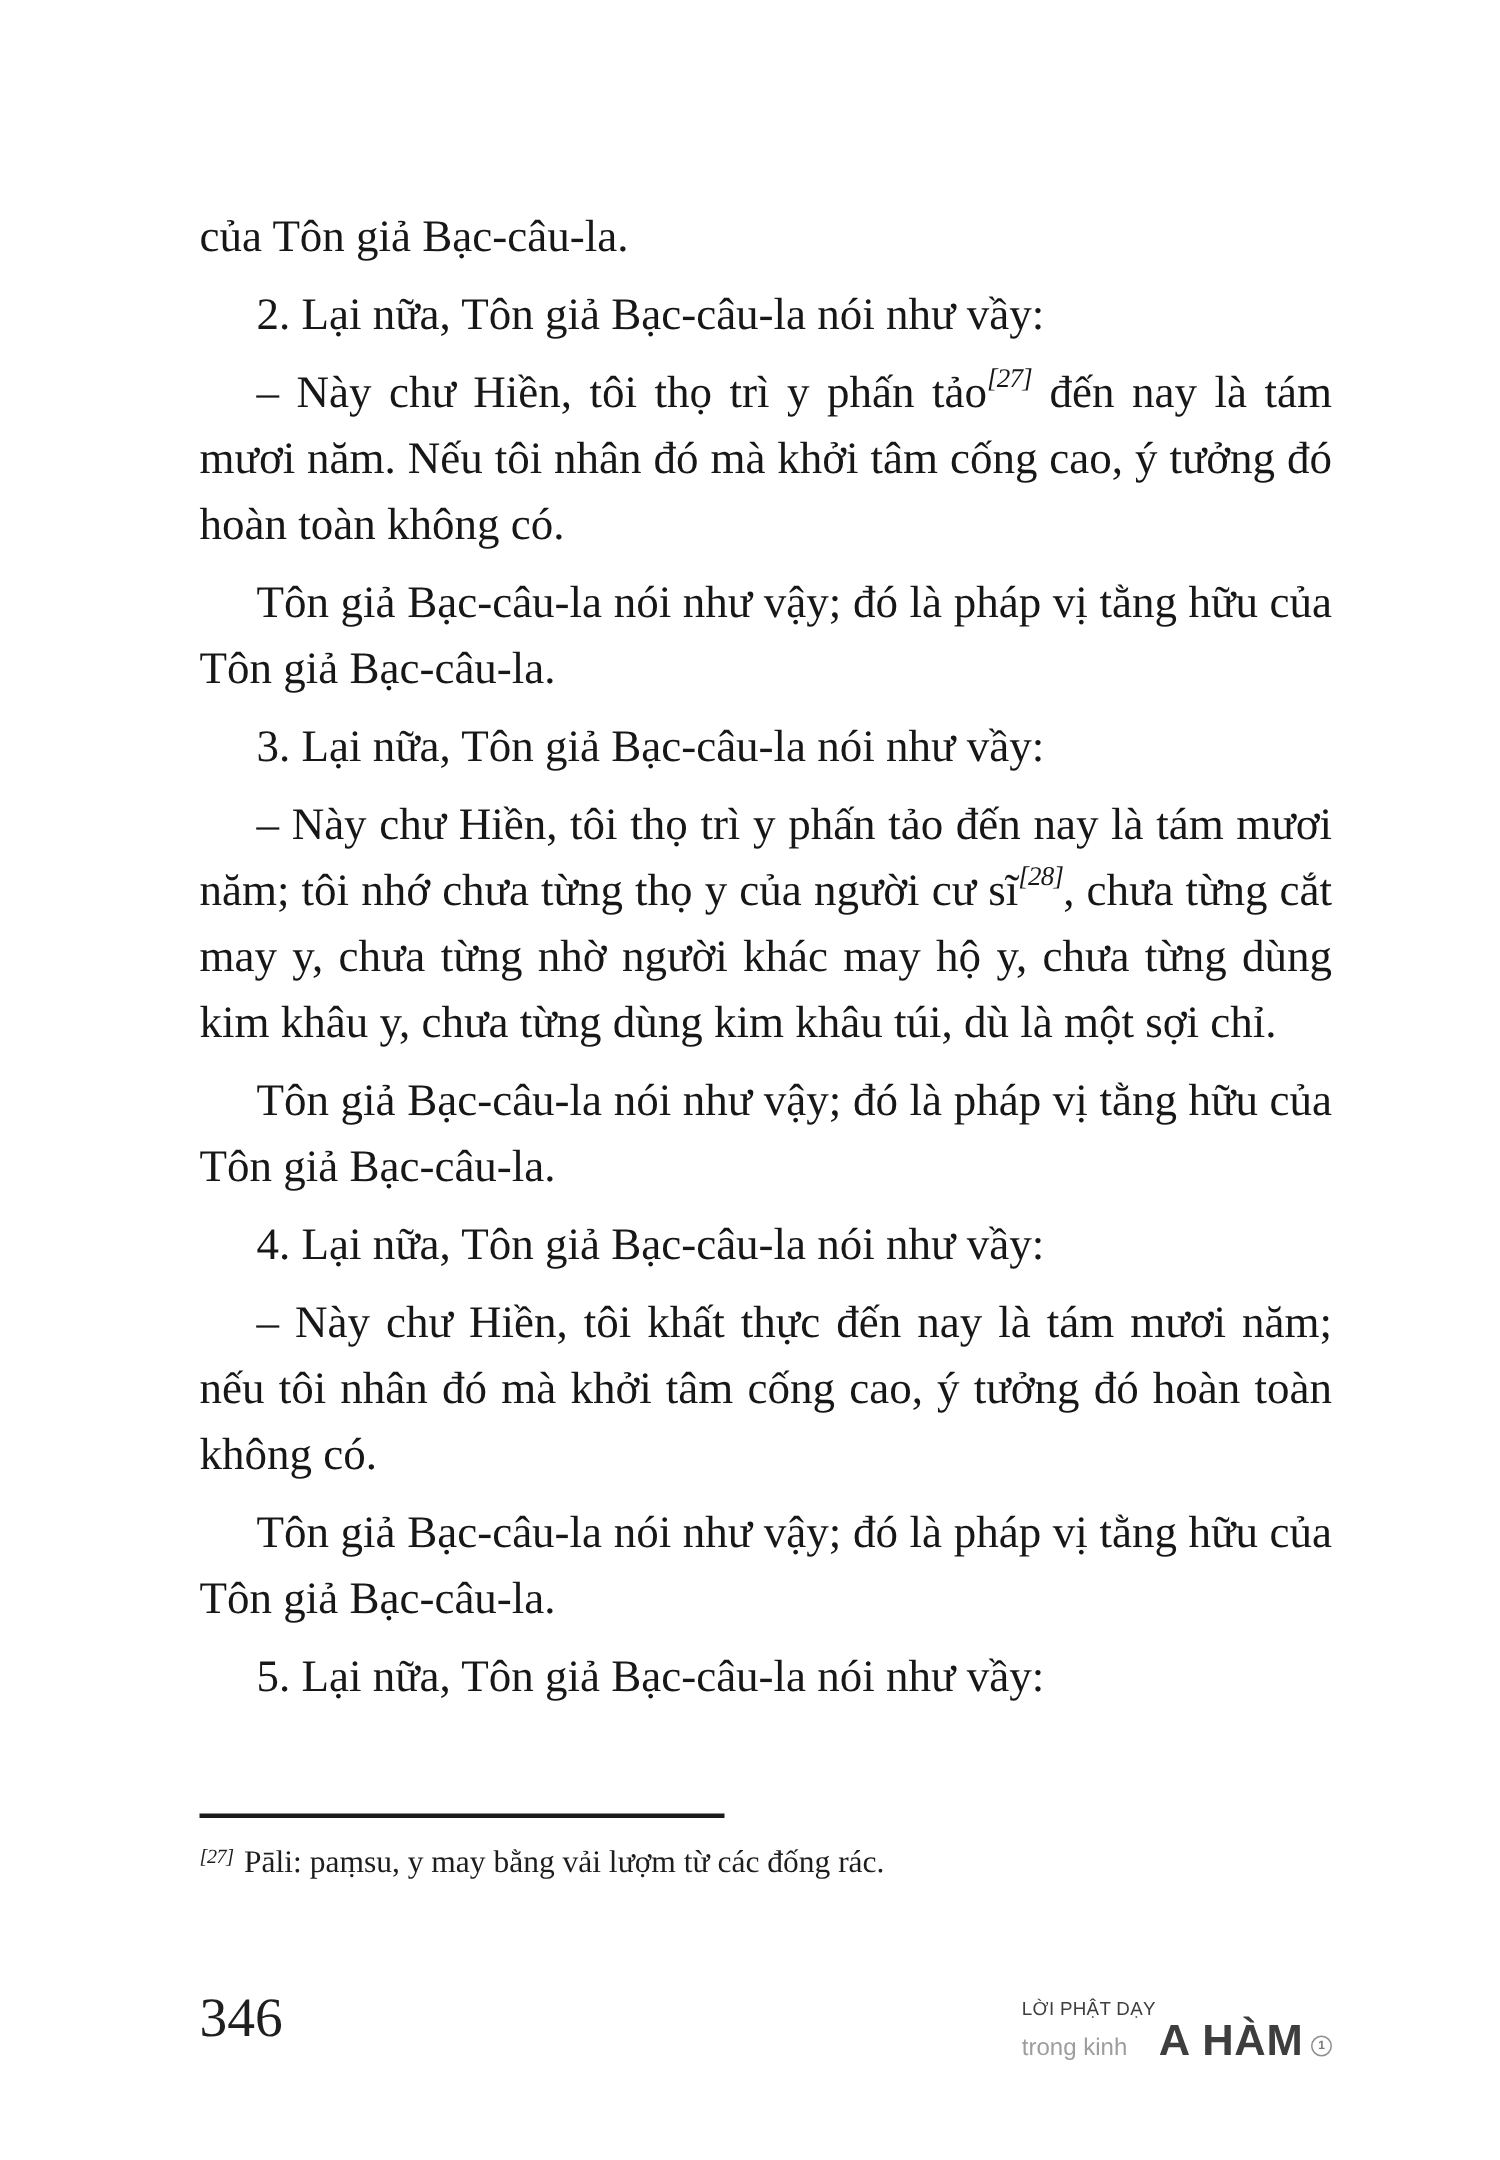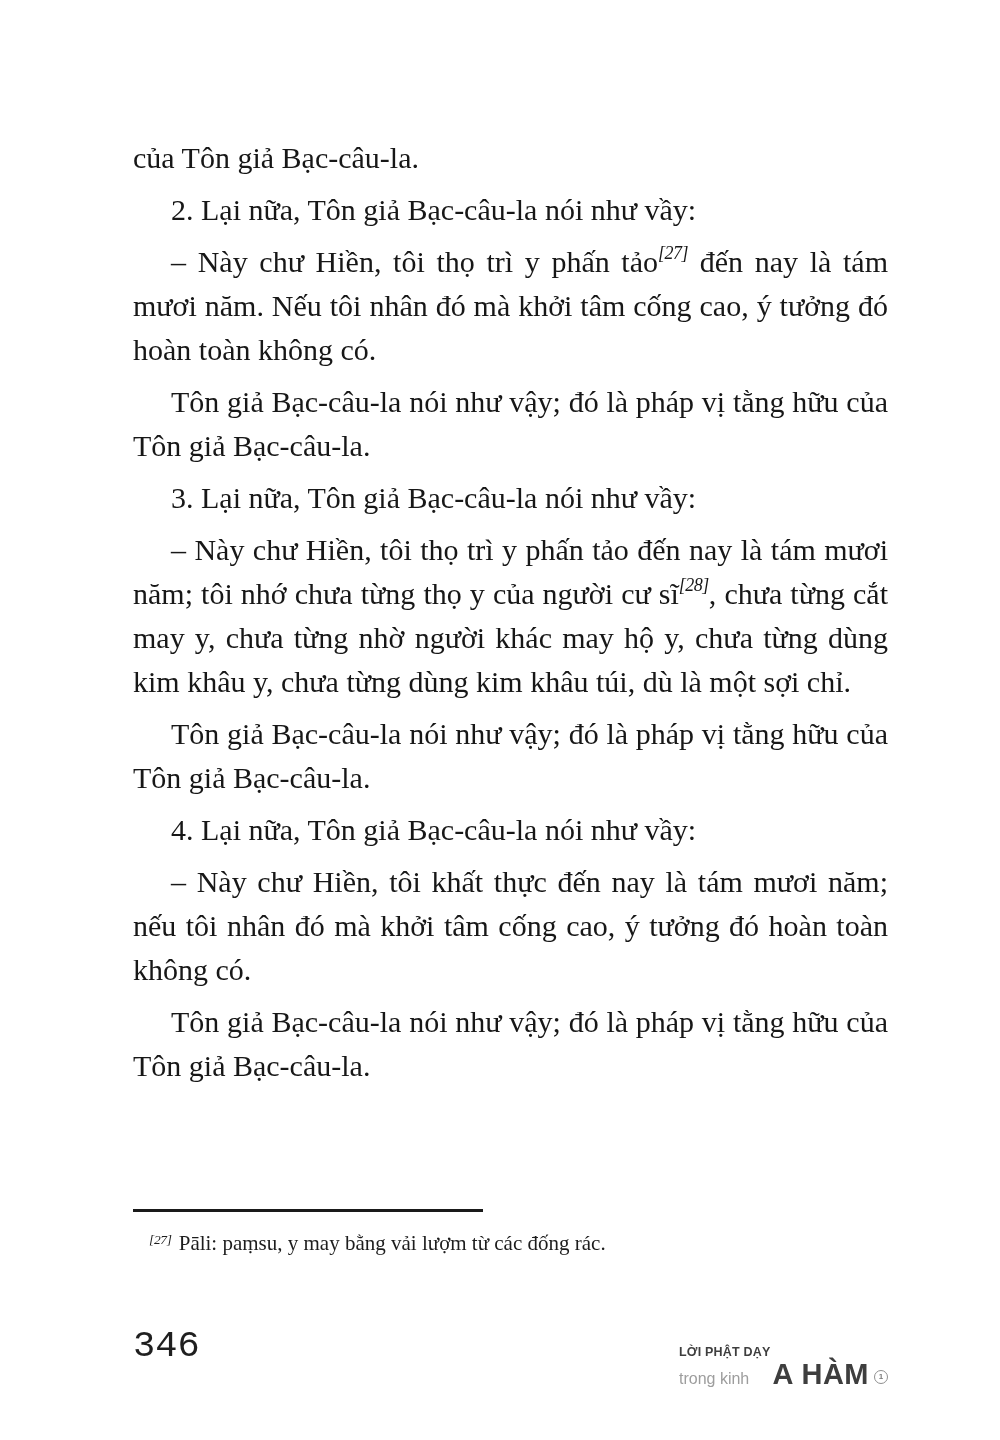--- a/index.html
+++ b/index.html
@@ -41,64 +41,62 @@
     left: 133px; top: 1209px;
     width: 755px;
     color: #1d1d1d;
   }
   .fn-rule {
     width: 350px; height: 3px;
     background: #1a1a1a;
     margin: 0 0 14px 0;
   }
   .footnote {
-    margin: 16px;
+    margin: 0;
     font-size: 21px;
     line-height: 30px;
     text-align: left;
   }
   .fn-marker {
     font-style: italic;
     font-size: 0.64em;
     position: relative;
     top: -0.45em;
     margin-right: 7px;
     letter-spacing: -0.3px;
   }
 
   
   .page-number {
     position: absolute;
     left: 133px; top: 1326px;
     font-size: 37px;
     line-height: 40px;
     color: #1f1f1f;
-    font-family: Liberation Mono, monospace;
   }
   .footer-logo {
     position: absolute;
     right: 112px; top: 1333px;
     display: flex;
     align-items: flex-end;
     font-family: "Liberation Sans", sans-serif;
   }
   .logo-left {
     display: flex;
     flex-direction: column;
     align-items: flex-start;
     margin-right: 2px;
   }
   .logo-top {
-    font-weight: bold;
+    font-weight: normal;
     font-size: 12.5px;
     line-height: 12px;
     letter-spacing: 0.2px;
     color: #3e3e3e;
     white-space: nowrap;
-    margin-top: 13px;
   }
   .logo-sub {
     font-size: 16px;
     line-height: 15px;
     margin-top: 13px;
     color: #9d9d9d;
     white-space: nowrap;
   }
   .logo-main {
     font-weight: bold;
@@ -130,20 +128,21 @@
       <p class="para">của Tôn giả Bạc-câu-la.</p>
       <p class="para indent">2. Lại nữa, Tôn giả Bạc-câu-la nói như vầy:</p>
       <p class="para indent">– Này chư Hiền, tôi thọ trì y phấn tảo<sup class="fnref">[27]</sup> đến nay là tám mươi năm. Nếu tôi nhân đó mà khởi tâm cống cao, ý tưởng đó hoàn toàn không có.</p>
       <p class="para indent">Tôn giả Bạc-câu-la nói như vậy; đó là pháp vị tằng hữu của Tôn giả Bạc-câu-la.</p>
       <p class="para indent">3. Lại nữa, Tôn giả Bạc-câu-la nói như vầy:</p>
       <p class="para indent">– Này chư Hiền, tôi thọ trì y phấn tảo đến nay là tám mươi năm; tôi nhớ chưa từng thọ y của người cư sĩ<sup class="fnref">[28]</sup>, chưa từng cắt may y, chưa từng nhờ người khác may hộ y, chưa từng dùng kim khâu y, chưa từng dùng kim khâu túi, dù là một sợi chỉ.</p>
       <p class="para indent">Tôn giả Bạc-câu-la nói như vậy; đó là pháp vị tằng hữu của Tôn giả Bạc-câu-la.</p>
       <p class="para indent">4. Lại nữa, Tôn giả Bạc-câu-la nói như vầy:</p>
       <p class="para indent">– Này chư Hiền, tôi khất thực đến nay là tám mươi năm; nếu tôi nhân đó mà khởi tâm cống cao, ý tưởng đó hoàn toàn không có.</p>
       <p class="para indent">Tôn giả Bạc-câu-la nói như vậy; đó là pháp vị tằng hữu của Tôn giả Bạc-câu-la.</p>
+      <p class="para indent">5. Lại nữa, Tôn giả Bạc-câu-la nói như vầy:</p>
     </section>
 
   <section class="footnotes">
     <div class="fn-rule"></div>
     <div>
         <p class="footnote"><span class="fn-marker">[27]</span>Pāli: paṃsu, y may bằng vải lượm từ các đống rác.</p>
       </div>
   </section>
 
   <div class="page-number">346</div>

